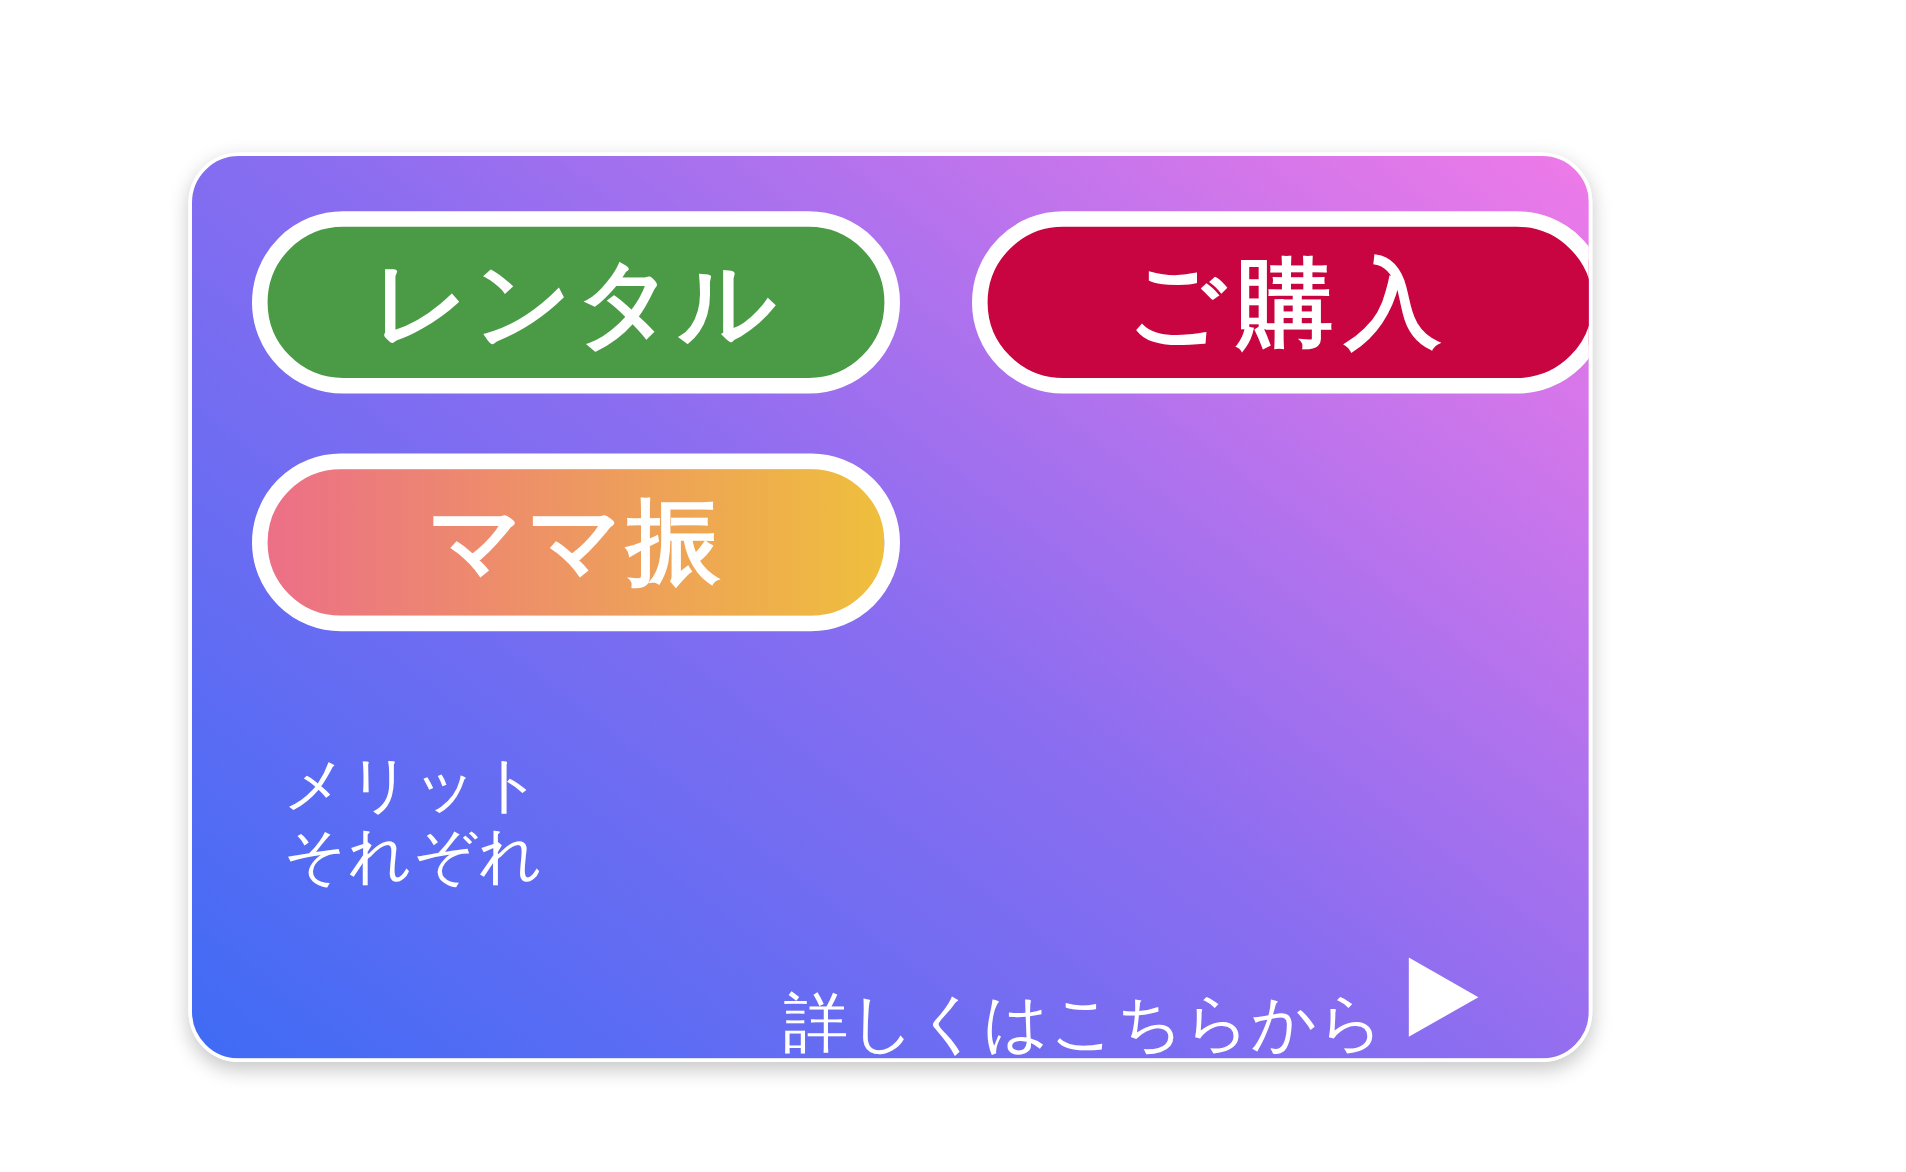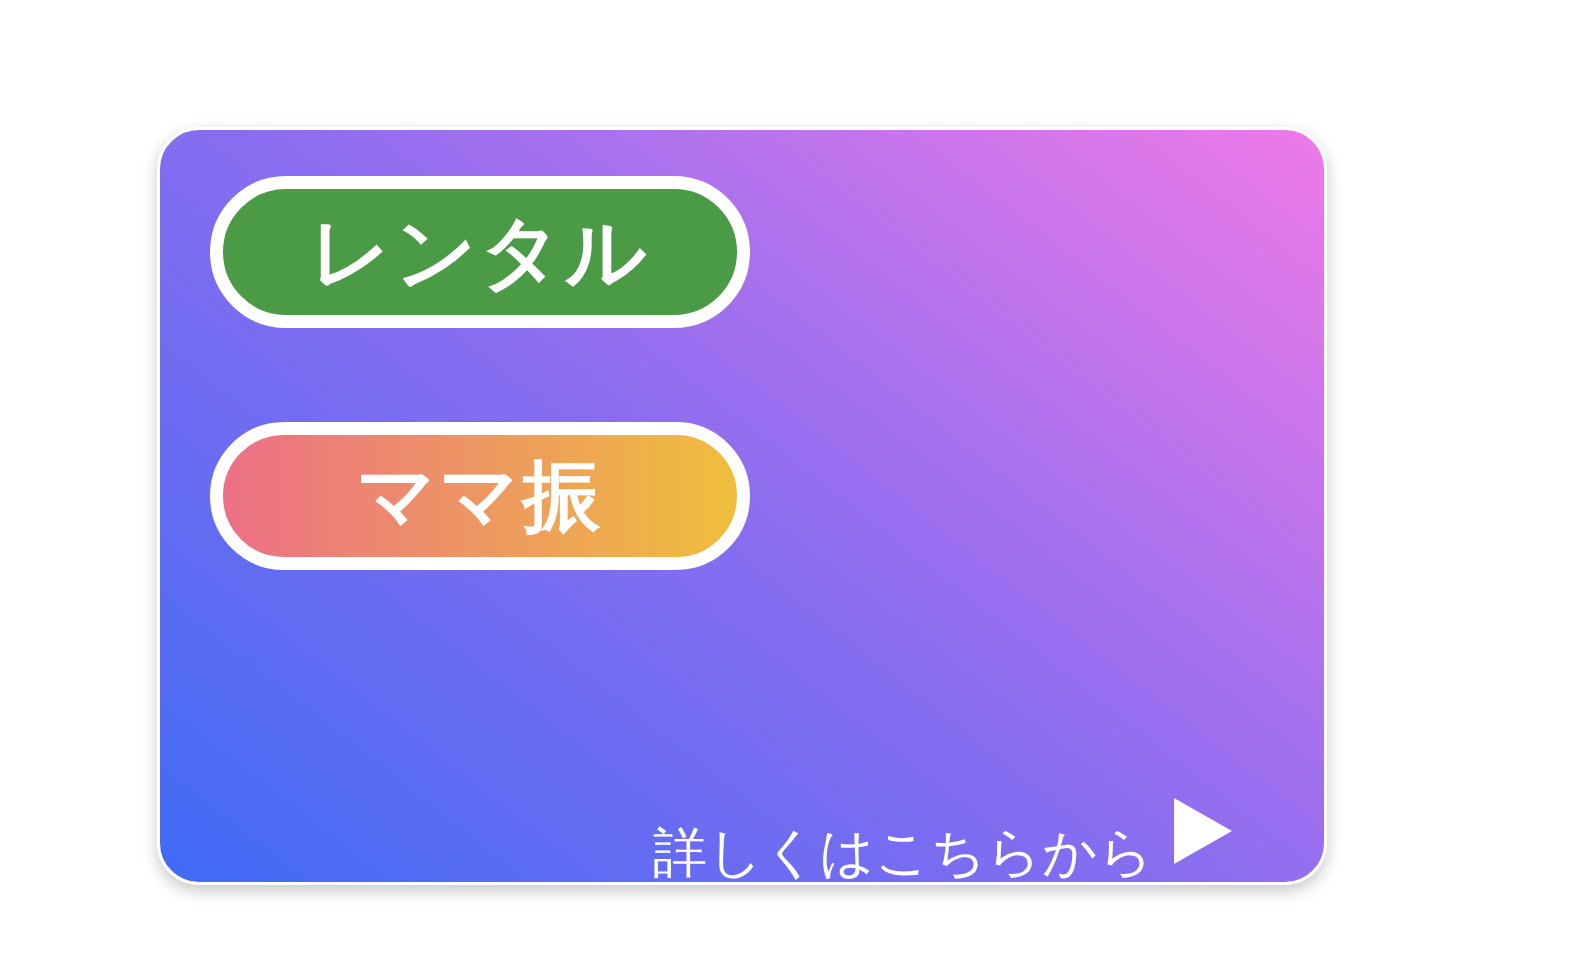--- a/index.html
+++ b/index.html
@@ -132,27 +132,32 @@
 </style>
 </head>
 <body>
 
 <div id="banner-card" style="background: linear-gradient(38deg, rgb(63, 107, 245) 0%, rgb(139, 109, 240) 50%, rgb(239, 122, 232) 100%); border-color: rgb(255, 255, 255);">
 
   <div id="pill-grid">
 
     <div class="pill pill-0" style="background: rgb(74, 154, 70);">レンタル</div>
 
+    <div class="pill pill-1" style="background: rgb(200, 4, 65);">ご購入</div>
 
-    <div class="pill pill-2" style="background: linear-gradient(90deg, rgb(236, 111, 135) 0%, rgb(239, 191, 60) 100%); margin-top: 44px;">ママ振</div>
+    <div class="pill pill-2" style="background: linear-gradient(90deg, rgb(236, 111, 135) 0%, rgb(239, 191, 60) 100%);">ママ振</div>
 
 
   </div>
 
   <div id="heading-block">
+    <div id="merit-stack">
+      <span>メリット</span>
+      <span>それぞれ</span>
+    </div>
   </div>
 
   <div id="cta-row">
     <span id="cta-text">詳しくはこちらから</span>
     <span id="cta-arrow-icon"></span>
   </div>
 
 </div>
 
 </body></html>

